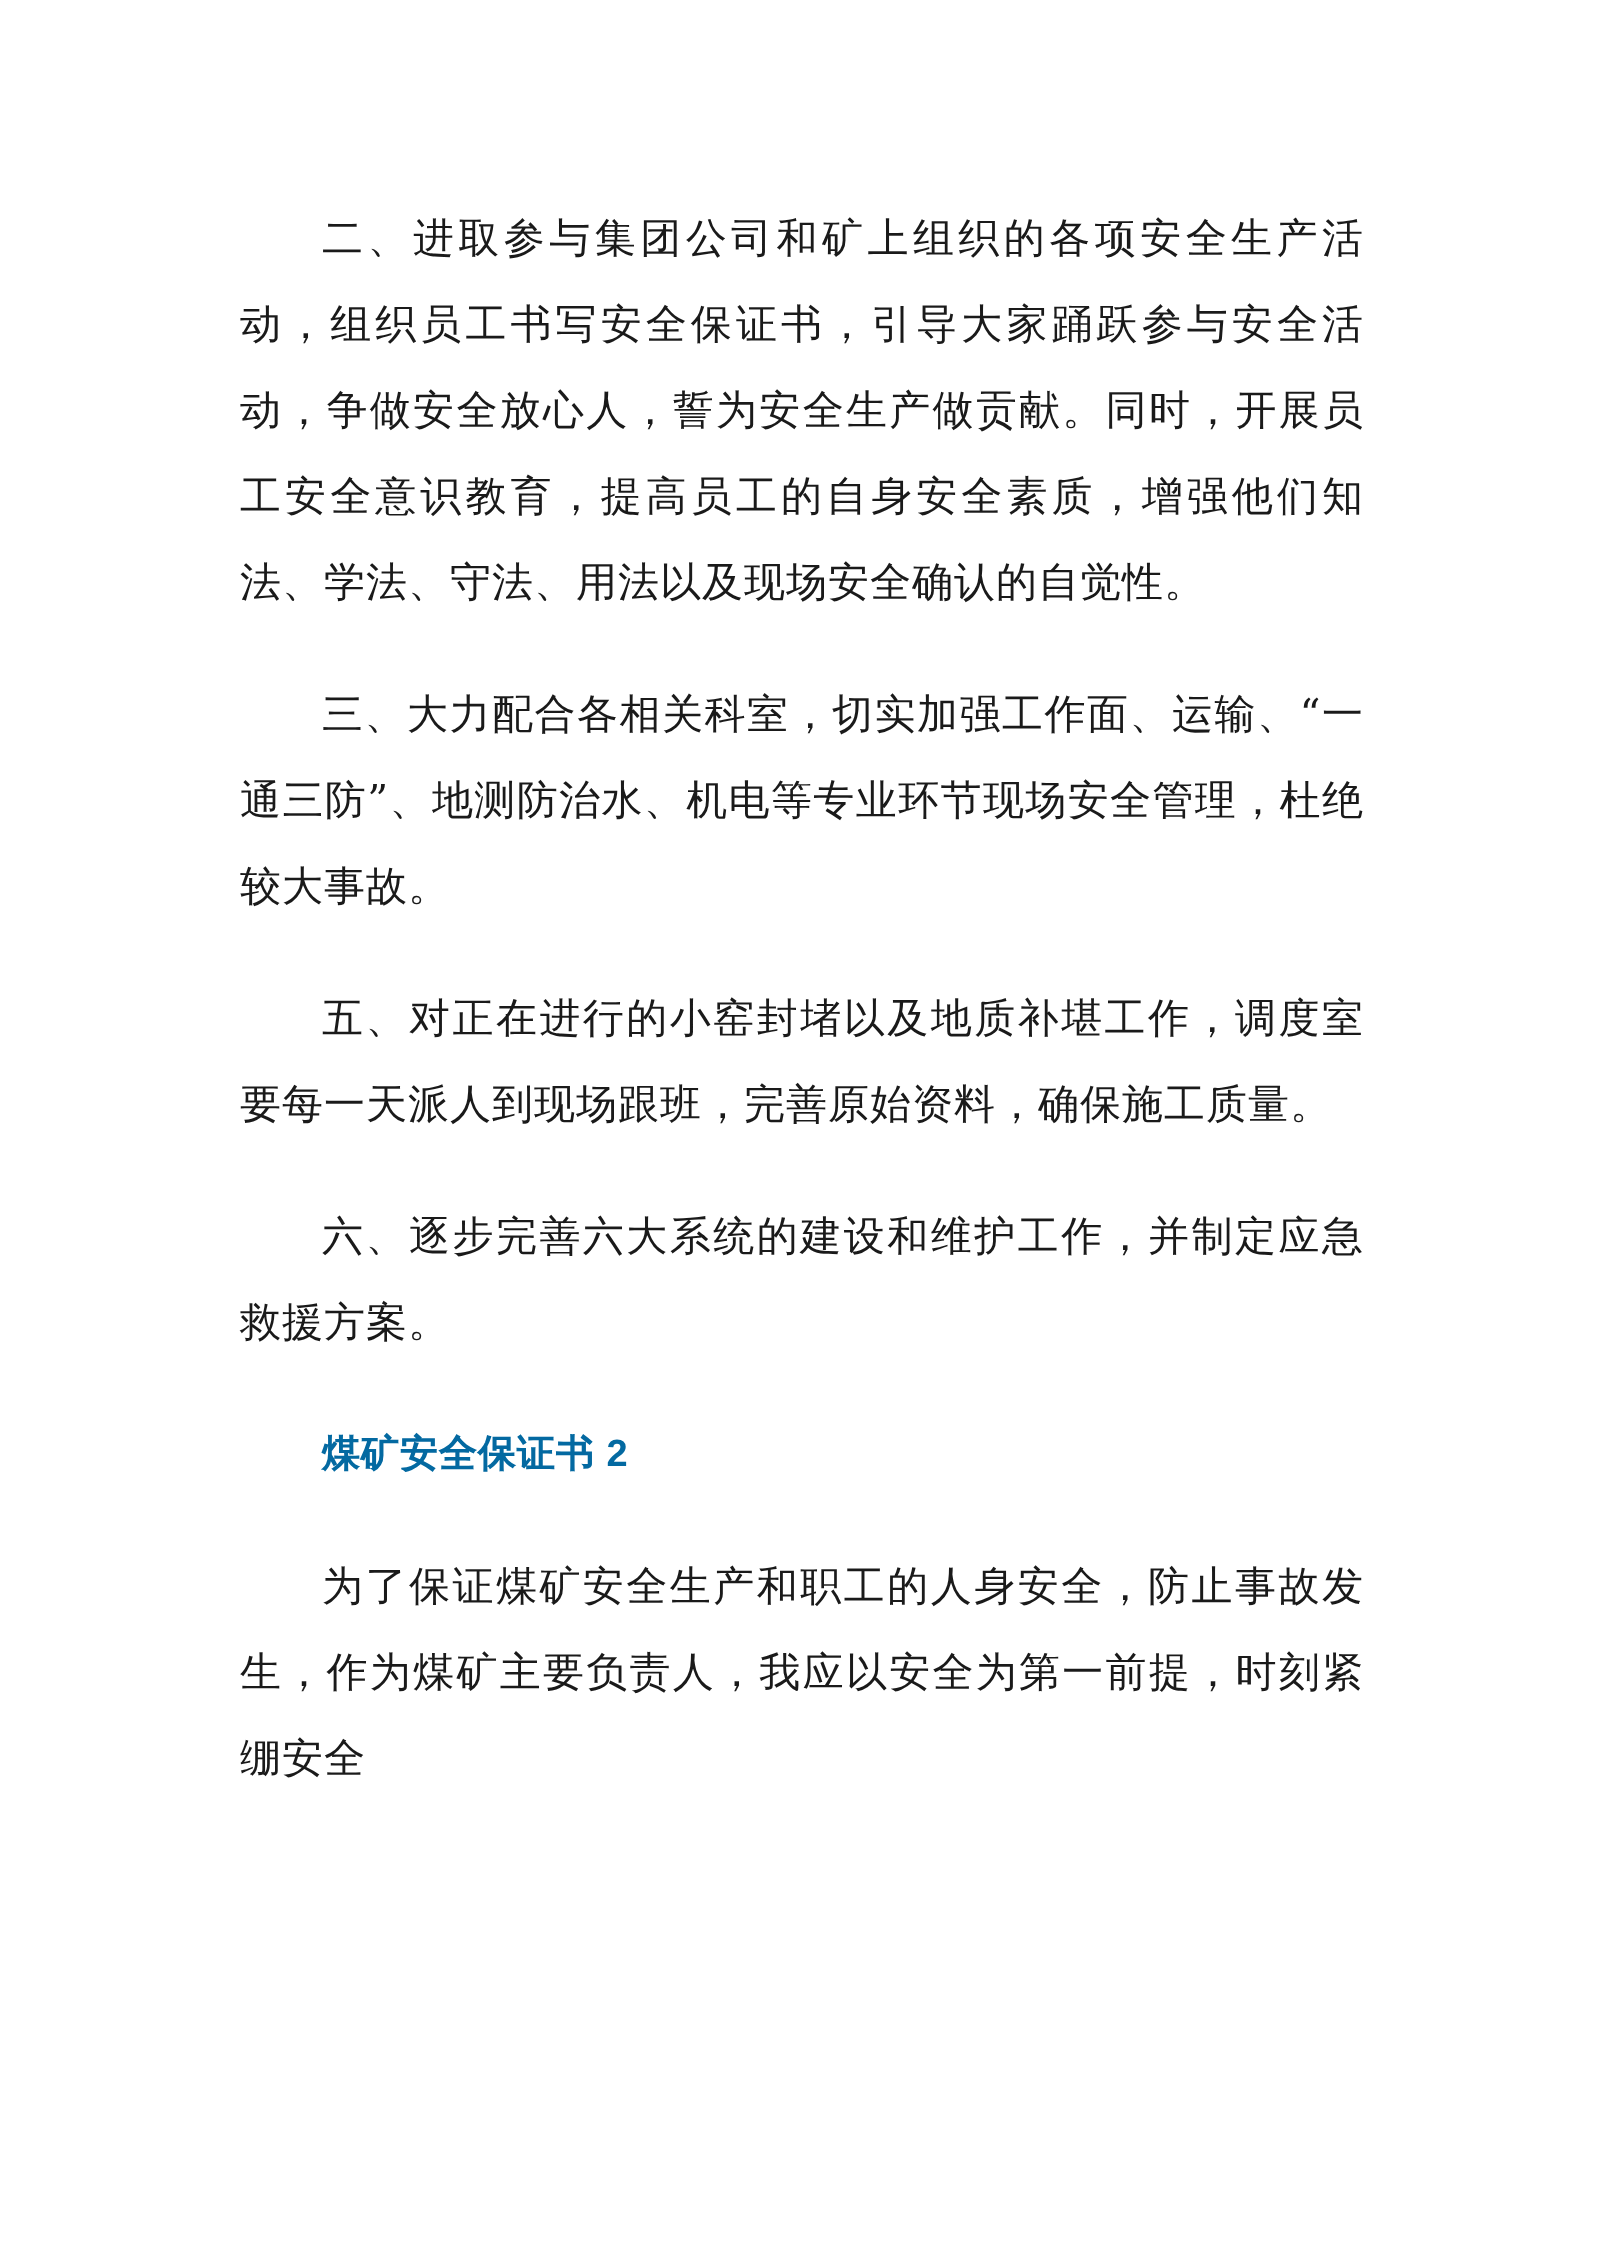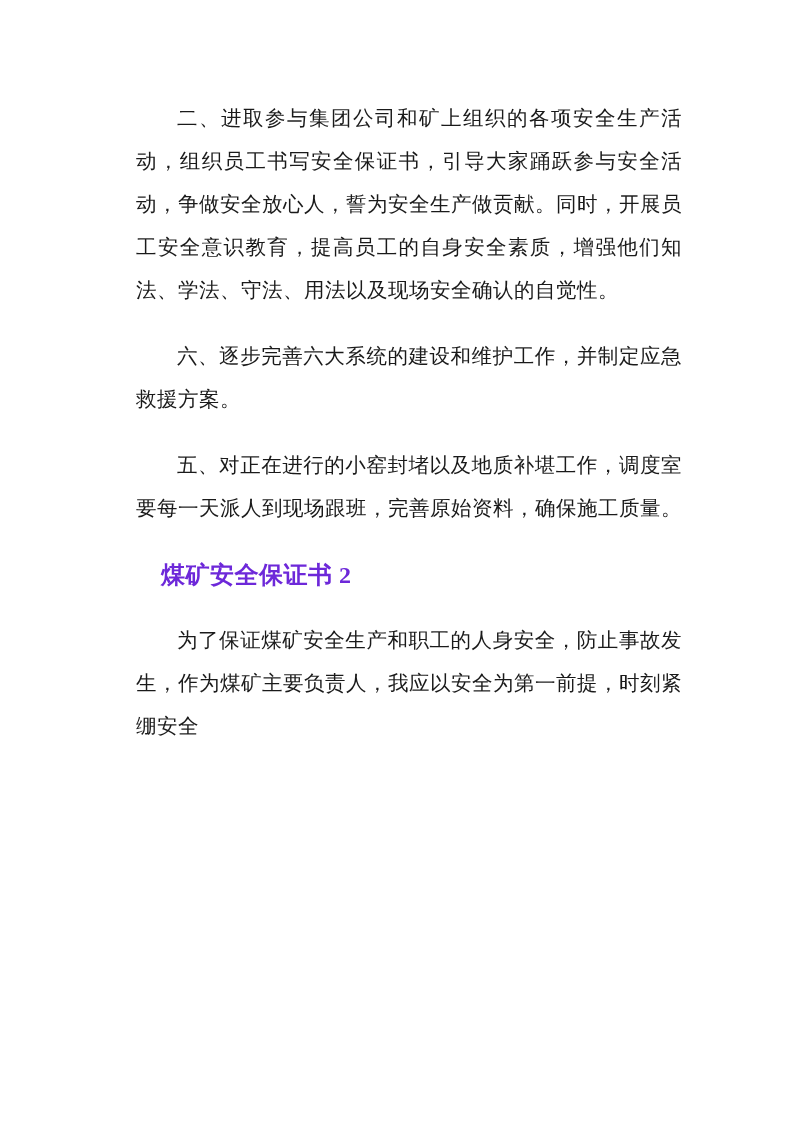--- a/index.html
+++ b/index.html
@@ -18,39 +18,39 @@
       left: 120px;
       top: 98px;
       width: 562px;
       font-family: "DejaVu Serif", "Liberation Serif", serif;
       color: #1a1a1a;
       font-size: 20.5px;
       line-height: 43px;
       letter-spacing: 0.5px;
     }
     .para {
-      margin: 0 0 23px 16px;
+      margin: 0 0 23px 0;
       text-indent: 41px;
       text-align: justify;
       text-align-last: left;
       word-break: break-all;
-      font-family: Liberation Mono, monospace;
     }
     .heading {
       margin: 0 0 23px 0;
       text-indent: 41px;
-      color: #6d28d9;
-      font-family: Liberation Serif, serif;
+      color: #0369a1;
+      font-family: Liberation Sans, sans-serif;
       font-weight: bold;
-      font-size: 24px;
+      font-size: 19px;
       letter-spacing: 0.5px;
     }
   </style>
 </head>
 <body>
 
 <div class="page">
   <p class="para">二、进取参与集团公司和矿上组织的各项安全生产活动，组织员工书写安全保证书，引导大家踊跃参与安全活动，争做安全放心人，誓为安全生产做贡献。同时，开展员工安全意识教育，提高员工的自身安全素质，增强他们知法、学法、守法、用法以及现场安全确认的自觉性。</p>
+  <p class="para">三、大力配合各相关科室，切实加强工作面、运输、“一通三防”、地测防治水、机电等专业环节现场安全管理，杜绝较大事故。</p>
+  <p class="para">五、对正在进行的小窑封堵以及地质补堪工作，调度室要每一天派人到现场跟班，完善原始资料，确保施工质量。</p>
   <p class="para">六、逐步完善六大系统的建设和维护工作，并制定应急救援方案。</p>
-  <p class="para">五、对正在进行的小窑封堵以及地质补堪工作，调度室要每一天派人到现场跟班，完善原始资料，确保施工质量。</p>
   <h2 class="heading">煤矿安全保证书 2</h2>
   <p class="para">为了保证煤矿安全生产和职工的人身安全，防止事故发生，作为煤矿主要负责人，我应以安全为第一前提，时刻紧绷安全</p>
 </div>
 
 </body></html>

